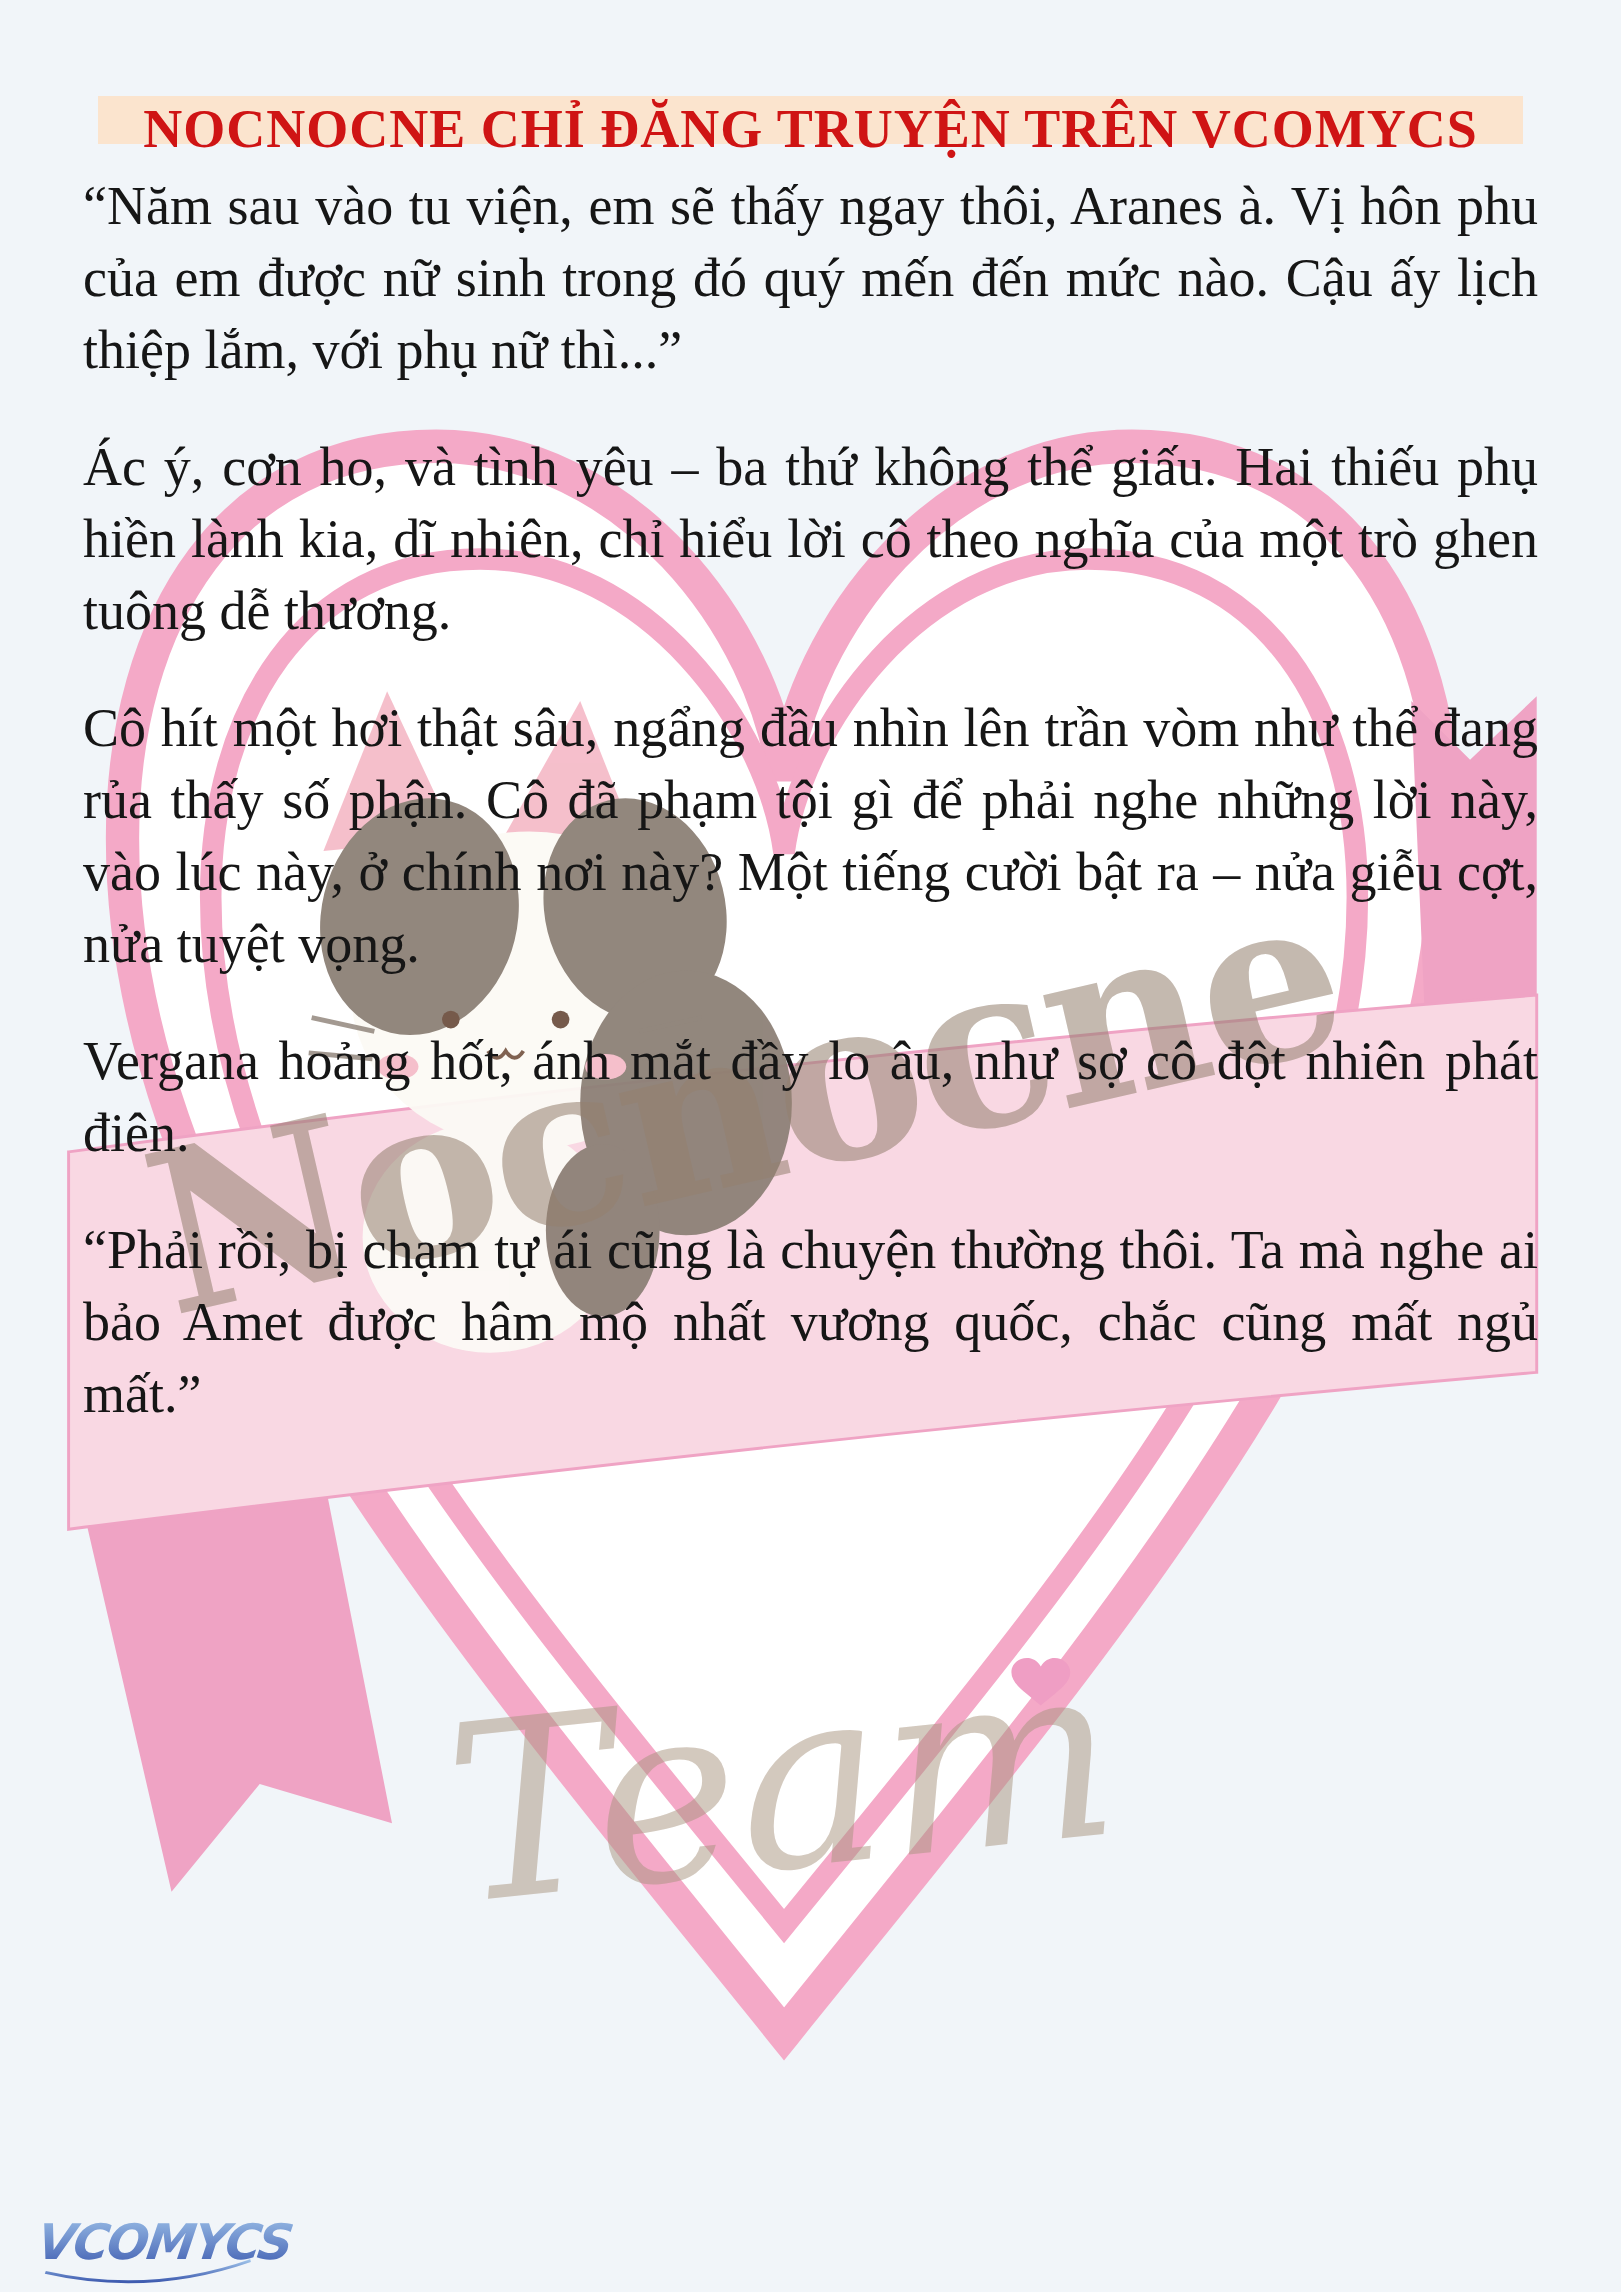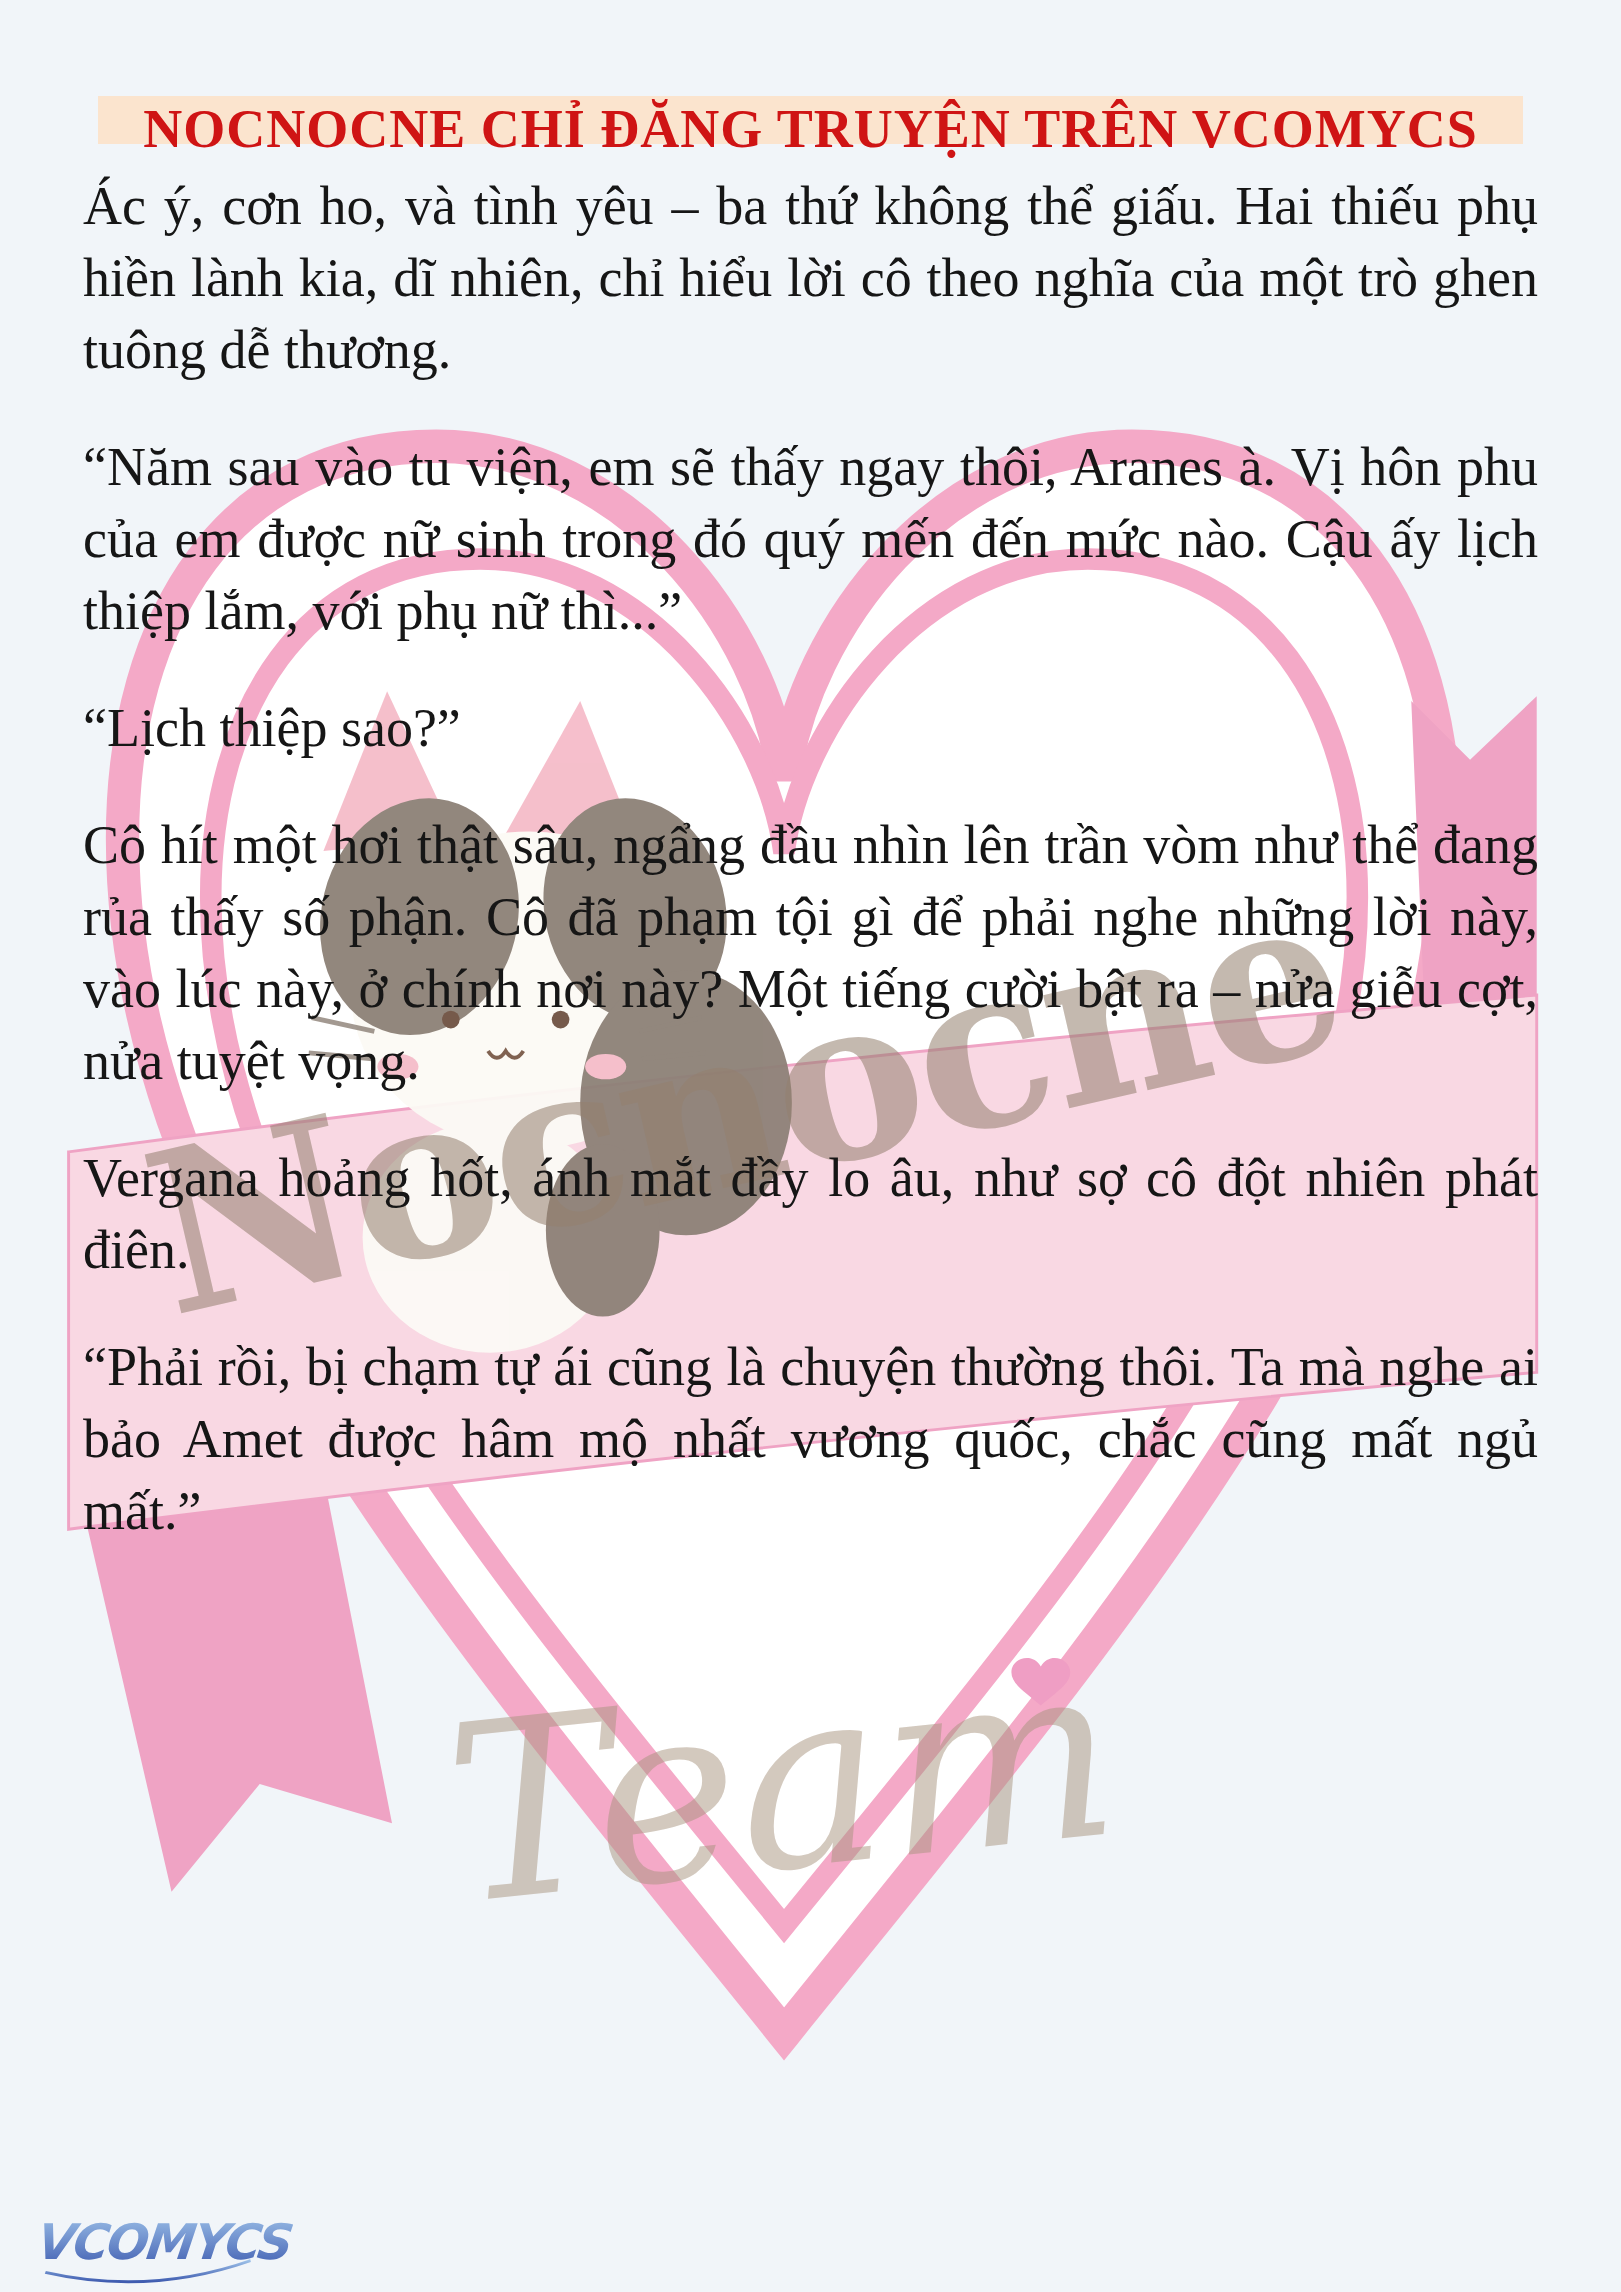--- a/index.html
+++ b/index.html
@@ -86,23 +86,22 @@
 
     <text class="wm-ribbon-label" x="760" y="1205" text-anchor="middle" font-size="228" letter-spacing="-4" transform="rotate(-13 760 1130)" style="fill:var(--wm-label,#94806f)" opacity="0.55">Nocnocne</text>
 
     <text class="wm-team-label" x="800" y="1905" text-anchor="middle" font-size="250" transform="rotate(-6 800 1840)" style="fill:var(--wm-team,#a8947f)" opacity="0.5">Team</text>
 
     <path d="M 1062 1700 c -8,-15 -30,-9 -30,6 c 0,12 14,20 30,34 c 16,-14 30,-22 30,-34 c 0,-15 -22,-21 -30,-6 Z" style="fill:var(--small-heart,#ef9ec4)"></path>
   </svg>
 
   <div class="content">
     <div class="header-banner">NOCNOCNE CHỈ ĐĂNG TRUYỆN TRÊN VCOMYCS</div>
+    <p>“Năm sau vào tu viện, em sẽ thấy ngay thôi, Aranes à. Vị hôn phu của em được nữ sinh trong đó quý mến đến mức nào. Cậu ấy lịch thiệp lắm, với phụ nữ thì...”</p>
     <p>Ác ý, cơn ho, và tình yêu – ba thứ không thể giấu. Hai thiếu phụ hiền lành kia, dĩ nhiên, chỉ hiểu lời cô theo nghĩa của một trò ghen tuông dễ thương.</p>
-    <p>“Năm sau vào tu viện, em sẽ thấy ngay thôi, Aranes à. Vị hôn phu của em được nữ sinh trong đó quý mến đến mức nào. Cậu ấy lịch thiệp lắm, với phụ nữ thì...”</p>
-    <p>“Lịch thiệp sao?”</p>
     <p>Cô hít một hơi thật sâu, ngẩng đầu nhìn lên trần vòm như thể đang rủa thấy số phận. Cô đã phạm tội gì để phải nghe những lời này, vào lúc này, ở chính nơi này? Một tiếng cười bật ra – nửa giễu cợt, nửa tuyệt vọng.</p>
     <p>Vergana hoảng hốt, ánh mắt đầy lo âu, như sợ cô đột nhiên phát điên.</p>
     <p>“Phải rồi, bị chạm tự ái cũng là chuyện thường thôi. Ta mà nghe ai bảo Amet được hâm mộ nhất vương quốc, chắc cũng mất ngủ mất.”</p>
   </div>
 
   <svg class="logo-svg" width="323" height="108" viewBox="0 0 330 110" xmlns="http://www.w3.org/2000/svg">
     <defs>
       <linearGradient id="logo-grad" x1="0" y1="0" x2="0" y2="1">
         <stop id="grad-top" offset="0" stop-color="#9cc0e8"></stop>
         <stop id="grad-bottom" offset="1" stop-color="#3f5cb0"></stop>

